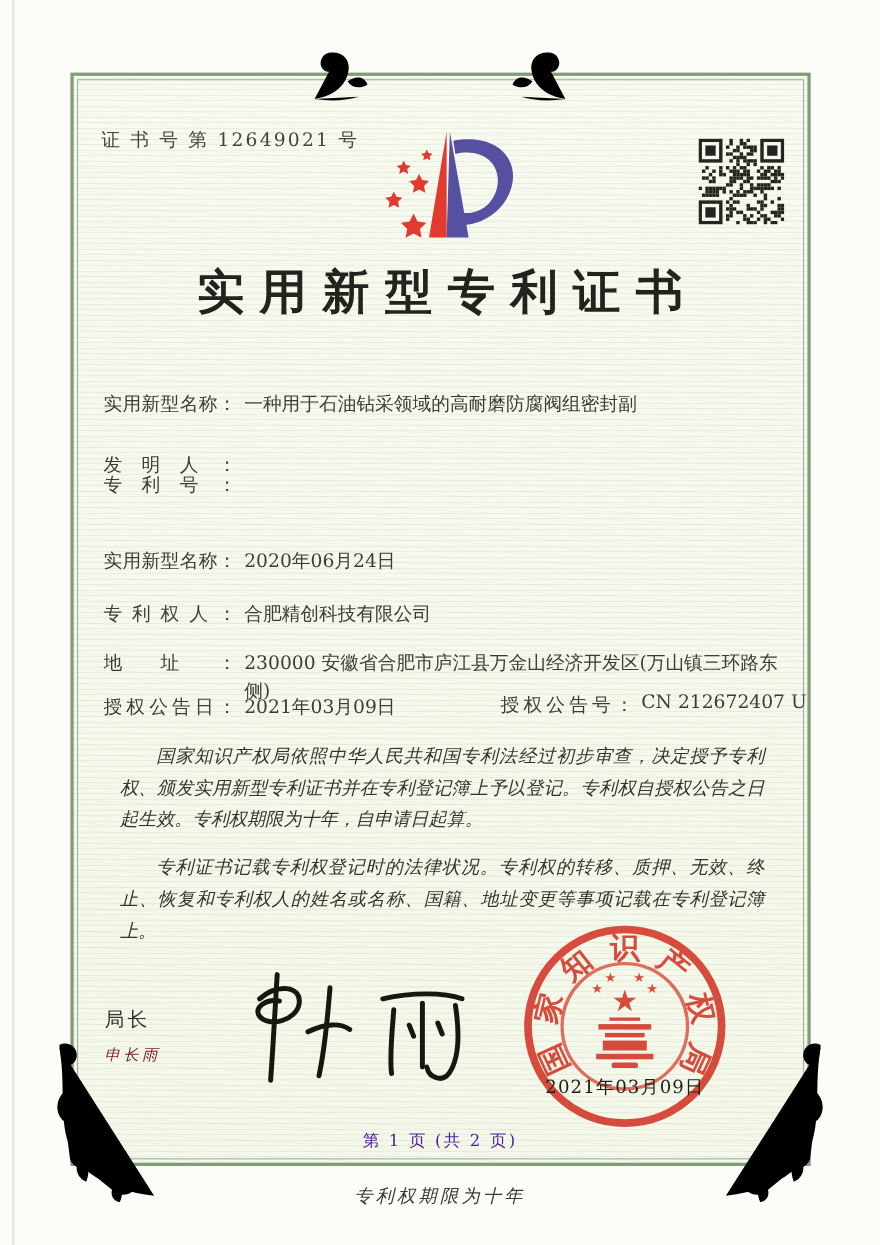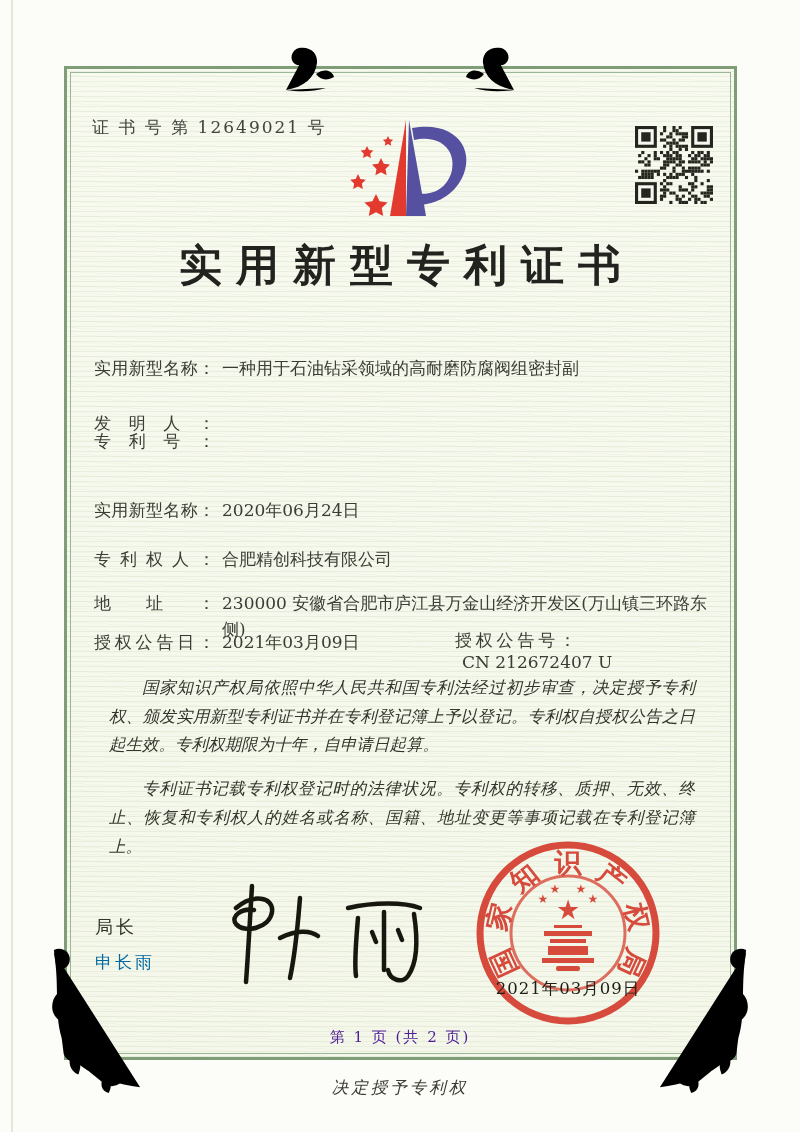--- a/index.html
+++ b/index.html
@@ -15,28 +15,28 @@
           linear-gradient(180deg,#f8faf0,#f4f7ea);}
   .frame-inner{position:absolute;inset:3px;border:1px solid #9bb694;}
   .abs{position:absolute;}
   .cert-no{left:92px;top:116px;font-size:17px;letter-spacing:2px;color:#40443c;}
   .title{left:100px;width:600px;top:237px;text-align:center;font-size:43px;font-weight:700;
          letter-spacing:14px;text-indent:14px;color:#22231e;}
   .row{position:absolute;left:94px;width:616px;display:flex;font-size:17px;color:#3a3d34;line-height:1.5;margin-top:11px;}
   .row .lbl{flex:0 0 121px;text-align:justify;text-align-last:justify;white-space:nowrap;overflow:hidden;}
   .row .val{flex:1;padding-left:7px;}
   .grant-left{position:absolute;left:94px;top:631px;display:flex;font-size:17px;color:#3a3d34;}
-  .grant-right{position:absolute;left:455px;top:629px;display:flex;font-size:17px;color:#3a3d34;flex-direction:column;}
+  .grant-right{position:absolute;left:455px;top:629px;display:flex;font-size:17px;color:#3a3d34;}
   .grant-left .lbl,.grant-right .lbl{width:121px;text-align:justify;text-align-last:justify;}
   .grant-left .val,.grant-right .val{padding-left:7px;}
   .paras{left:94px;top:659px;width:616px;font-size:16.5px;line-height:1.74;text-align:justify;
          font-style:italic;color:#33342c;}
   .paras p{margin:15px;text-indent:2em;}
   .sig-title{left:95px;top:915px;font-size:18px;letter-spacing:3px;color:#33352c;}
-  .sig-name{left:95px;top:951px;font-size:17px;letter-spacing:3px;color:#0369a1;}
+  .sig-name{left:95px;top:951px;font-size:14px;letter-spacing:3px;color:#7f1d1d;font-style:italic;}
   .sig-svg{left:208px;top:878px;}
   .sig-svg path{stroke:#17170f;stroke-width:4.5;fill:none;stroke-linecap:round;stroke-linejoin:round;}
   .seal-svg{left:468px;top:833px;}
   .seal-ch{font-size:27px;fill:#d4392b;text-anchor:middle;dominant-baseline:middle;
            font-weight:bold;font-family:"DejaVu Serif",serif;}
   .seal-date{left:468px;top:978px;width:200px;text-align:center;font-size:16.5px;
              letter-spacing:1px;color:#1d1d18;z-index:5;}
   .page-info{left:100px;top:1028px;width:600px;text-align:center;font-size:15px;
              letter-spacing:2px;color:#4c1d95;}
   .back-note{left:100px;top:1077px;width:600px;text-align:center;font-size:16.5px;
@@ -388,14 +388,14 @@
         <rect x="80" y="113" width="40" height="9"></rect>
         <rect x="74" y="125" width="52" height="5"></rect>
         <rect x="88" y="133" width="24" height="5" rx="2"></rect>
       </g>
       <circle cx="100" cy="100" r="57" fill="none" stroke="#d4392b" stroke-width="3" opacity="0.8"></circle>
     </g>
   </svg>
   <div class="abs seal-date">2021年03月09日</div>
 
   <div class="abs page-info">第 1 页 (共 2 页)</div>
-  <div class="abs back-note">决定授予专利权</div>
+  <div class="abs back-note">专利权期限为十年</div>
 </div>
 
 </body></html>

